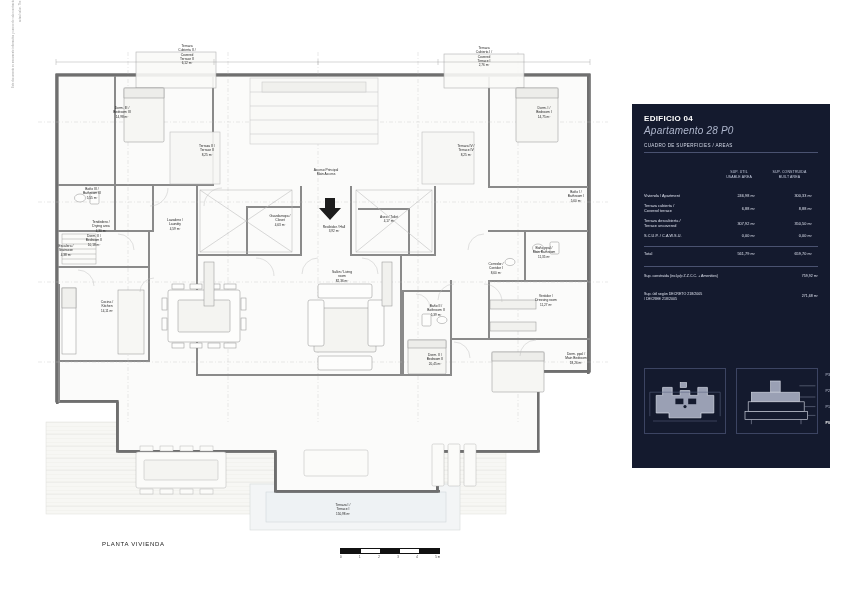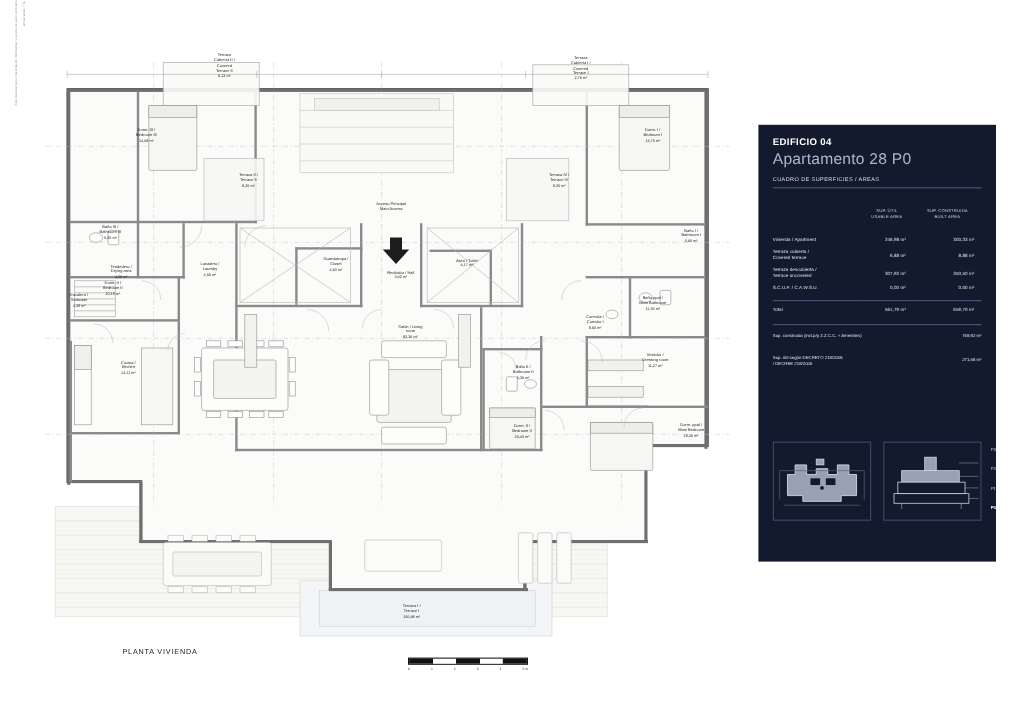--- a/index.html
+++ b/index.html
@@ -88,24 +88,25 @@
     color: #e9ecf5;
     padding: 10px 12px 8px 12px;
   }
   #panel .bld {
     font-size: 8px; font-weight: bold;
     letter-spacing: 0.3px;
     color: #ffffff;
     margin: 0 0 2px 0;
   }
   #panel .apt {
-    font-size: 13px;
+    font-size: 10px;
     color: #aeb6cc;
     letter-spacing: 0.2px;
     margin: 0 0 7px 0;
+    font-style: italic;
   }
   #panel .cuadro {
     font-size: 4.6px;
     letter-spacing: 0.35px;
     color: #d6dbe9;
     padding-bottom: 4px;
     border-bottom: 0.5px solid #4a5270;
     margin-bottom: 16px;
   }
 

